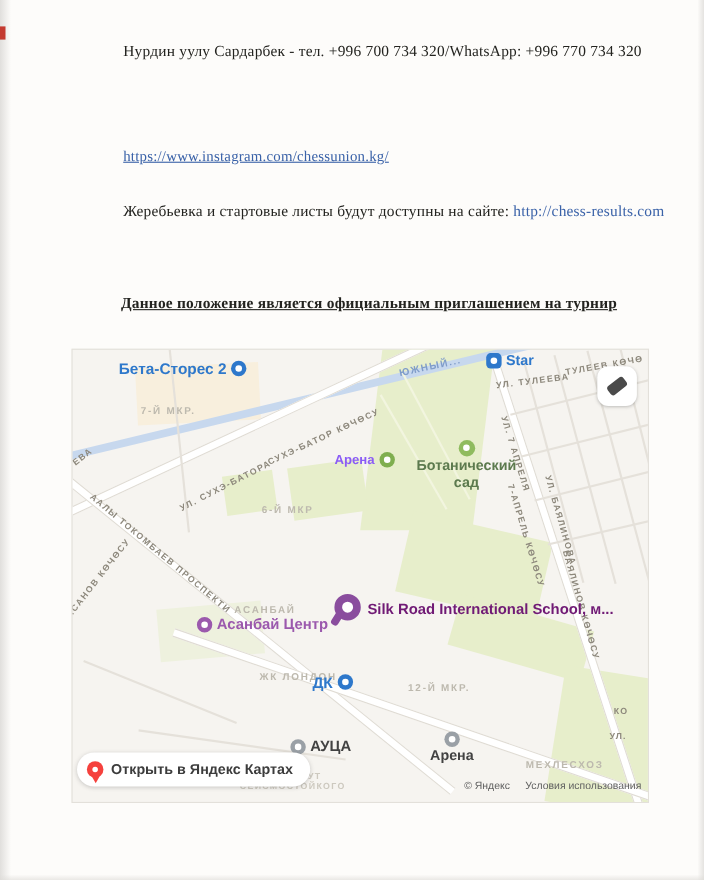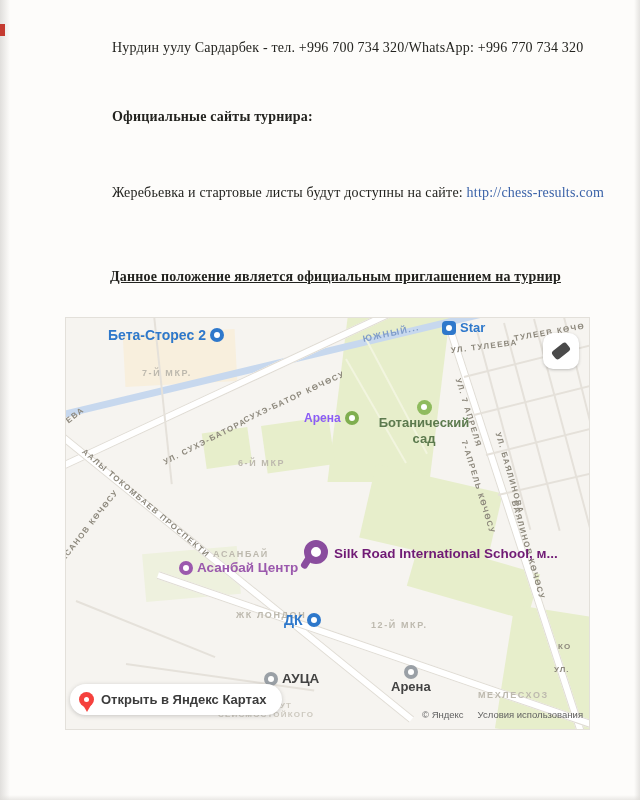--- a/index.html
+++ b/index.html
@@ -89,22 +89,22 @@
 <body>
 
 <div class="page">
   <div class="scan-edge-left"></div>
   <div class="scan-edge-right"></div>
   <div class="scan-edge-bottom"></div>
   <div class="red-tick"></div>
 
   <div class="doc-text" style="left:112px; top:40px;">Нурдин уулу Сардарбек - тел. +996 700 734 320/WhatsApp: +996 770 734 320</div>
 
-  <div class="doc-text bold" style="left:112px; top:109px;">Официальные сайты турнира:</div>
-
+
+  <a class="doc-text doclink" style="left:112px; top:134px; font-size:13.5px;">https://www.instagram.com/chessunion.kg/</a>
 
   <div class="doc-text bold u" style="left:110px; top:269px;">Данное положение является официальным приглашением на турнир</div>
 
   <div class="doc-text" style="left:112px; top:185px;">
     <span>Жеребьевка и стартовые листы будут доступны на сайте: </span><a class="doclink" style="text-decoration:none;">http://chess-results.com</a>
   </div>
 
   <div class="map">
 
     <div class="g" style="left:272px; top:-8px; width:102px; height:172px; transform:skewX(-7deg);"></div>
@@ -144,21 +144,21 @@
     <div class="st st-blue" style="left:297px; top:16px; transform:rotate(-12deg); font-size:9px;">ЮЖНЫЙ...</div>
     <div class="st" style="left:385px; top:28px; transform:rotate(-7deg);">УЛ. ТУЛЕЕВА</div>
     <div class="st" style="left:448px; top:16px; transform:rotate(-10deg);">ТУЛЕЕВ КӨЧӨ</div>
     <div class="st" style="left:392px; top:56px; transform:rotate(73deg);">УЛ. 7 АПРЕЛЯ</div>
     <div class="st" style="left:398px; top:118px; transform:rotate(73deg);">7-АПРЕЛЬ КӨЧӨСУ</div>
     <div class="st" style="left:432px; top:110px; transform:rotate(74deg);">УЛ. БАЯЛИНОВА</div>
     <div class="st" style="left:448px; top:178px; transform:rotate(74deg);">БАЯЛИНОВ КӨЧӨСУ</div>
     <div class="st" style="left:492px; top:324px; letter-spacing:1px;">КО</div>
     <div class="st" style="left:488px; top:347px; letter-spacing:1px;">УЛ.</div>
 
-    <div class="area" style="left:76px; top:50px;">7-Й МКР.</div>
+    <div class="area" style="left:62px; top:50px;">7-Й МКР.</div>
     <div class="area" style="left:172px; top:140px;">6-Й МКР</div>
     <div class="area" style="left:147px; top:231px;">АСАНБАЙ</div>
     <div class="area" style="left:170px; top:292px;">ЖК ЛОНДОН</div>
     <div class="area" style="left:305px; top:302px;">12-Й МКР.</div>
     <div class="area" style="left:382px; top:372px;padding-left:30px;">МЕХЛЕСХОЗ</div>
     <div class="area area-pale" style="left:152px; top:383px; text-align:center;">
       <div>ИНСТИТУТ</div>
       <div>СЕЙСМОСТОЙКОГО</div>
     </div>
 

